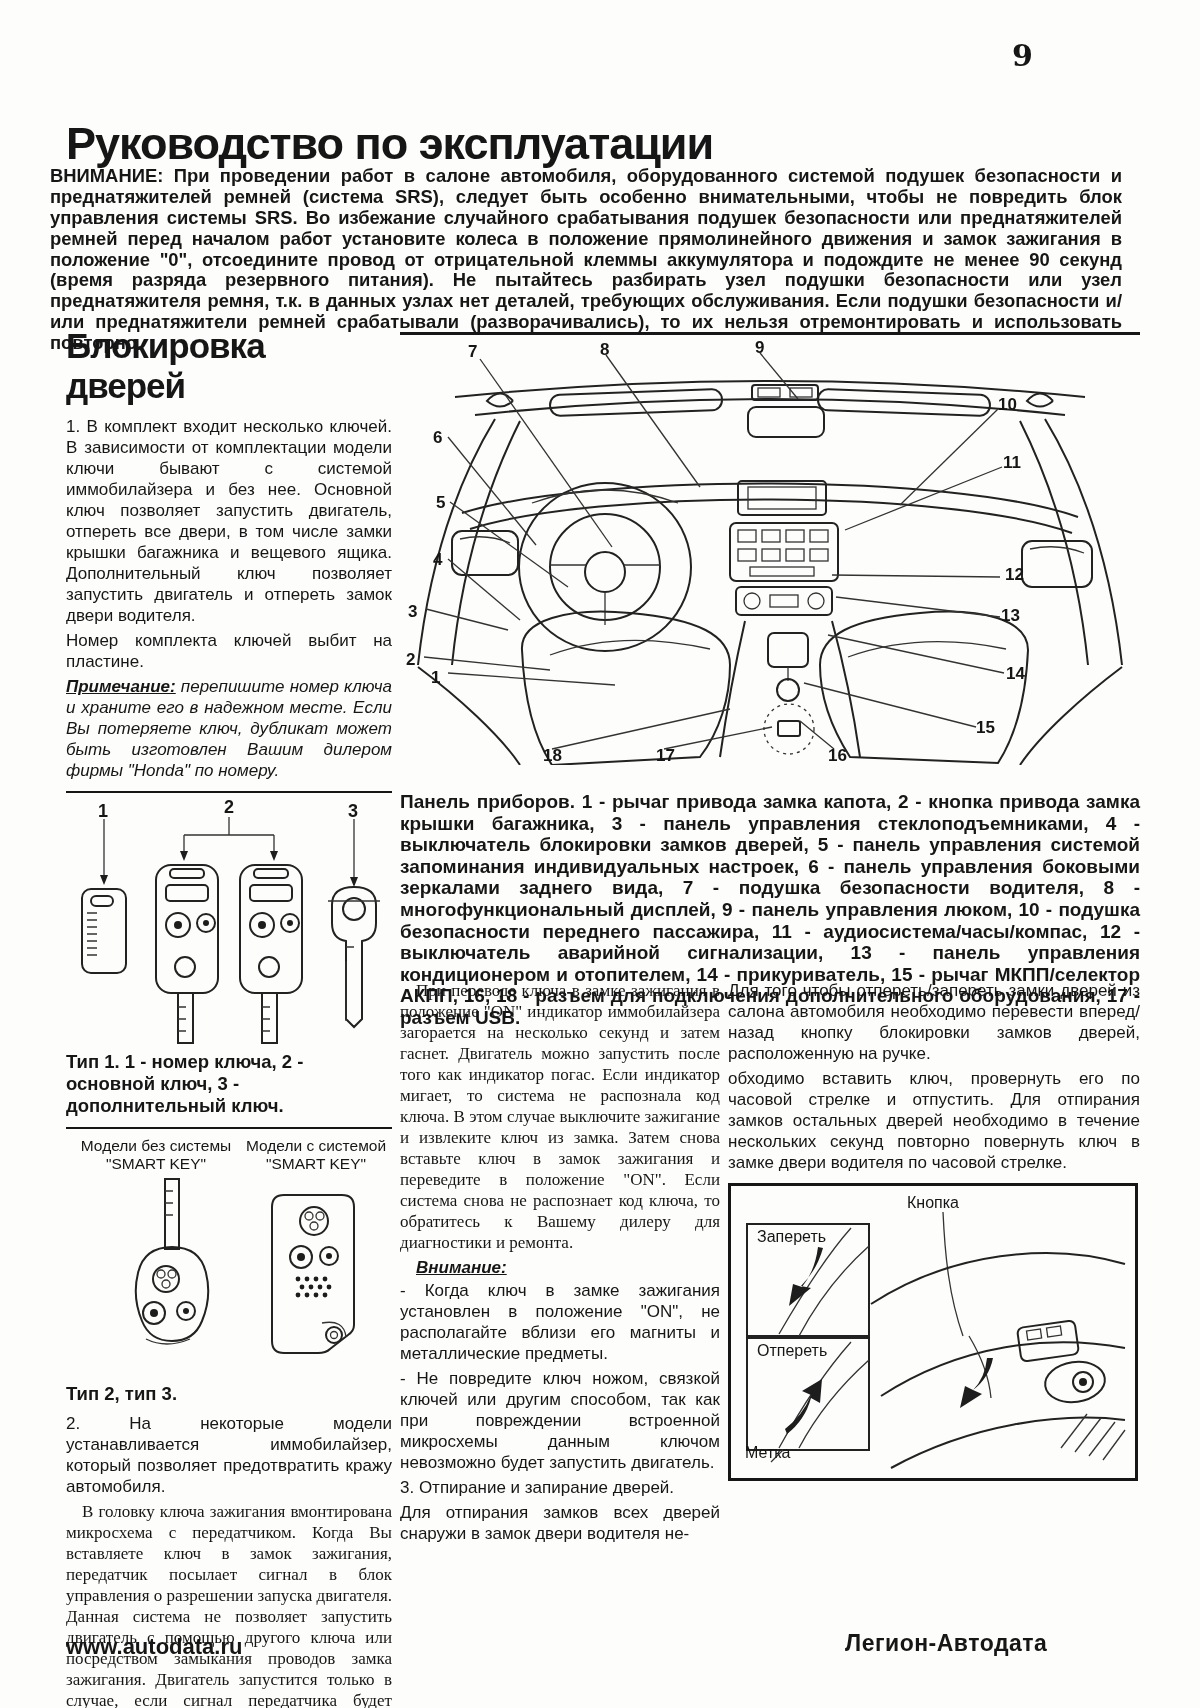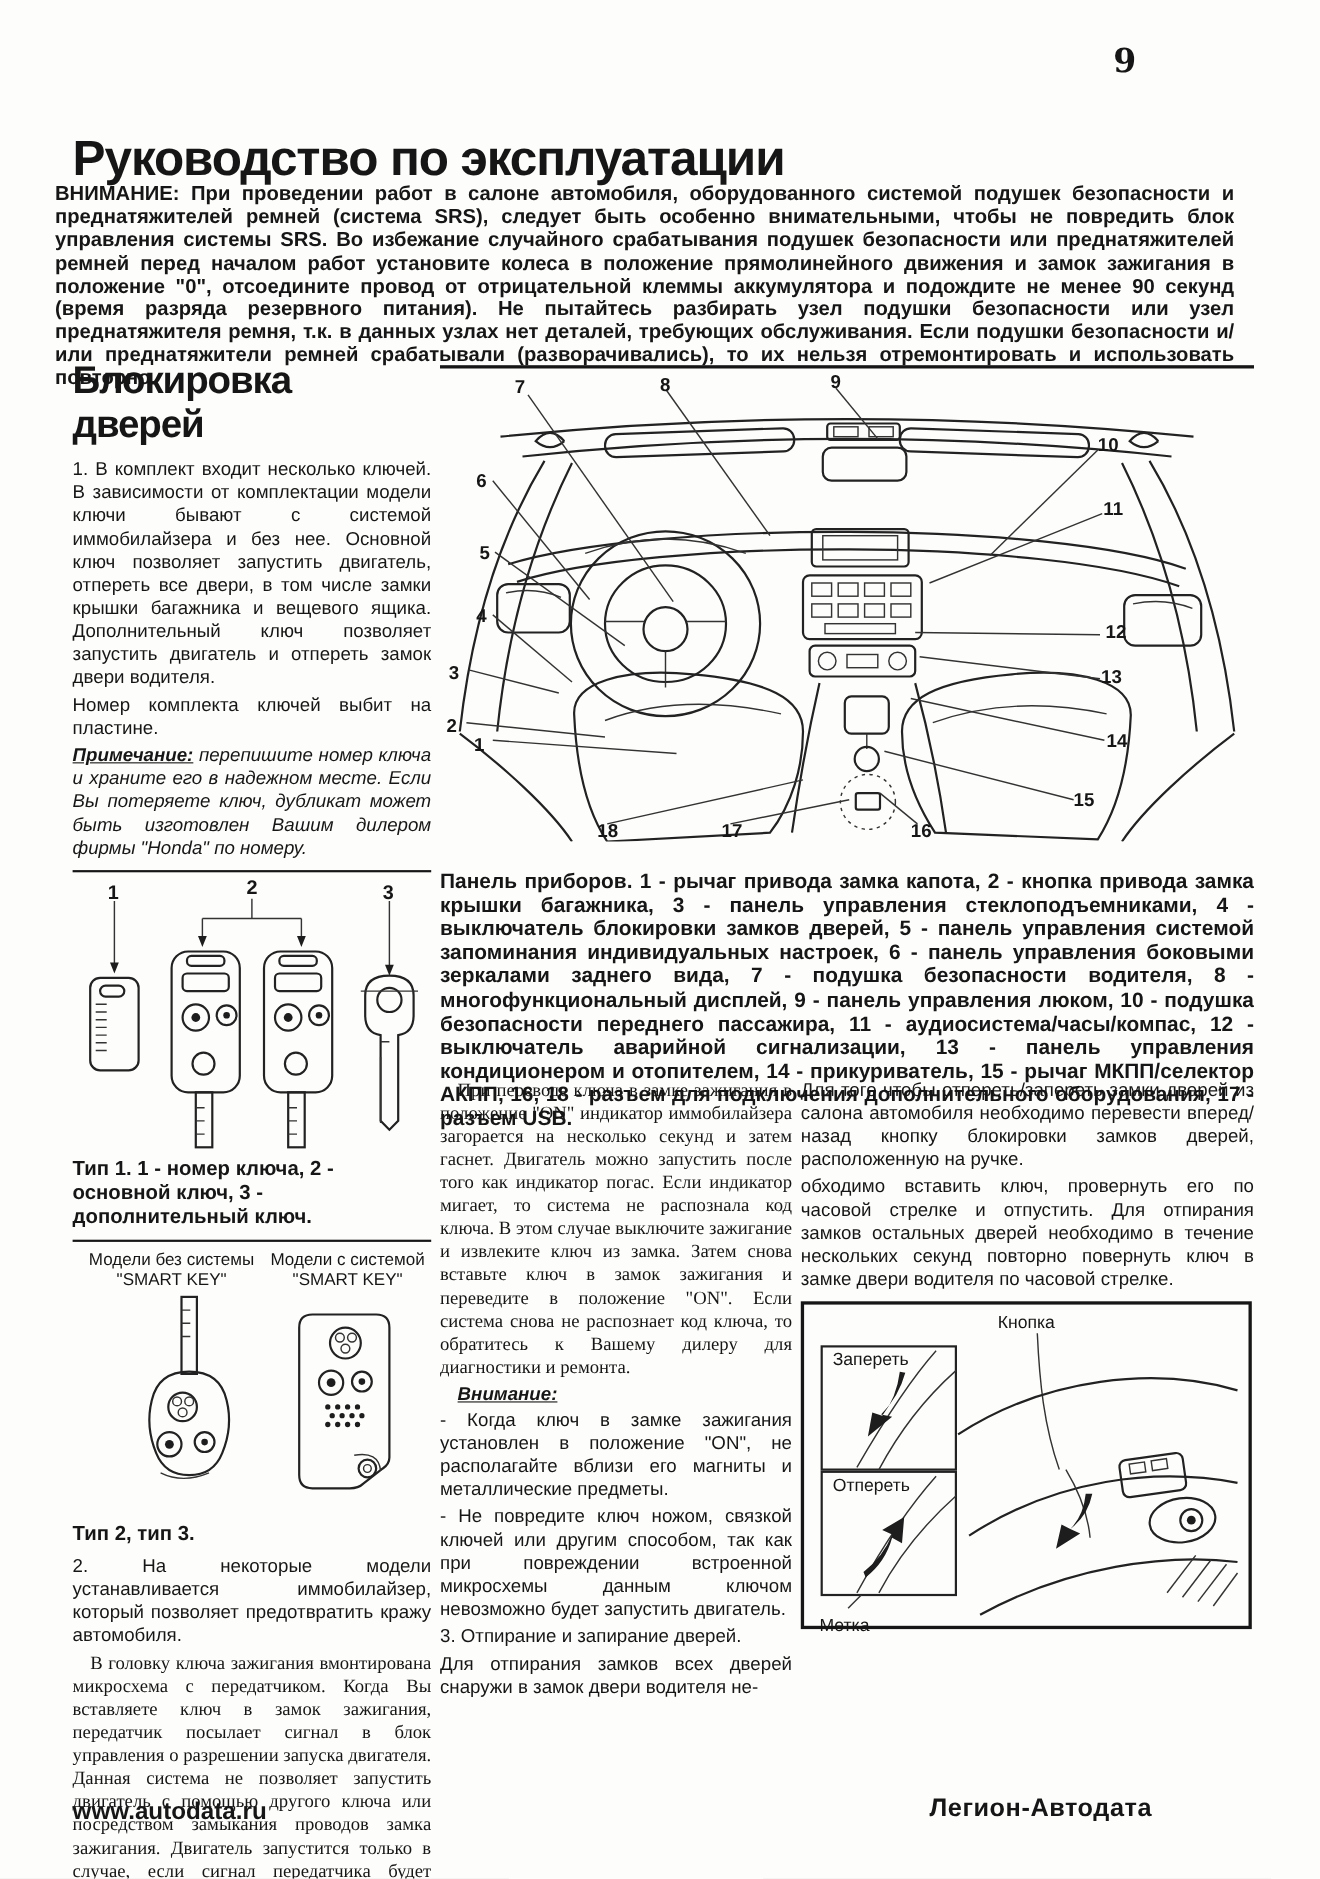--- a/index.html
+++ b/index.html
@@ -299,21 +299,21 @@
   </div>
 
   <div id="right-col" class="abs">
     <p class="body-text">Для того чтобы отпереть/запереть замки дверей из салона автомобиля необходимо перевести вперед/назад кнопку блокировки замков дверей, расположенную на ручке.</p>
     <p class="body-text">обходимо вставить ключ, провернуть его по часовой стрелке и отпустить. Для отпирания замков остальных дверей необходимо в течение нескольких секунд повторно повернуть ключ в замке двери водителя по часовой стрелке.</p>
 
     <div id="door-fig">
       <span class="door-label" style="left:176px;top:8px;">Кнопка</span>
       <span class="door-label" style="left:26px;top:42px;">Запереть</span>
       <span class="door-label" style="left:26px;top:156px;">Отпереть</span>
-      <span class="door-label" style="left:14px;top:284px;">Метка</span>
+      <span class="door-label" style="left:14px;top:258px;">Метка</span>
       <svg width="398" height="286" viewBox="0 0 398 286">
 
         <path class="thin" d="M212,26 C214,70 218,110 232,150"></path>
 
         <rect class="ln" x="16" y="38" width="122" height="112"></rect>
         <path class="thin" d="M120,42 C95,70 70,110 48,148"></path>
         <path class="thin" d="M138,60 C110,85 85,118 68,150"></path>
         <path class="blk" d="M92,62 q-6,22 -22,38 l10,2 -22,18 4,-22 9,3 q13,-16 16,-40 z"></path>
 
         <rect class="ln" x="16" y="152" width="122" height="112"></rect>

